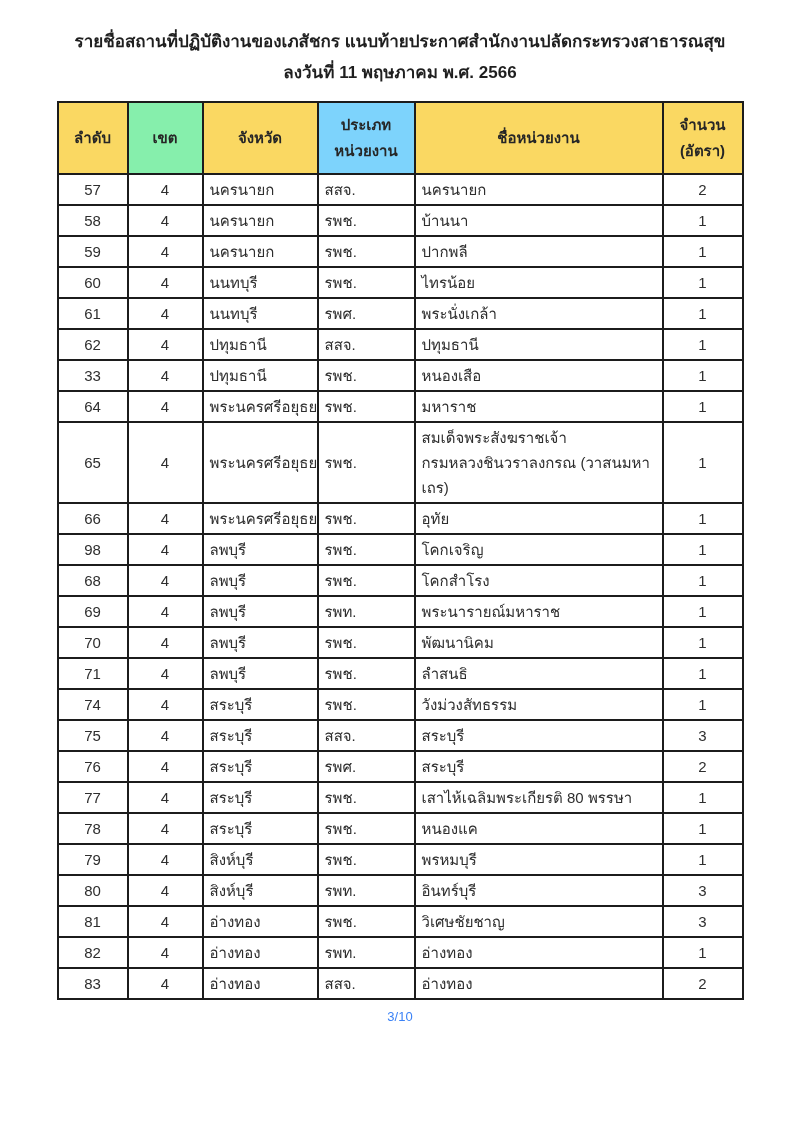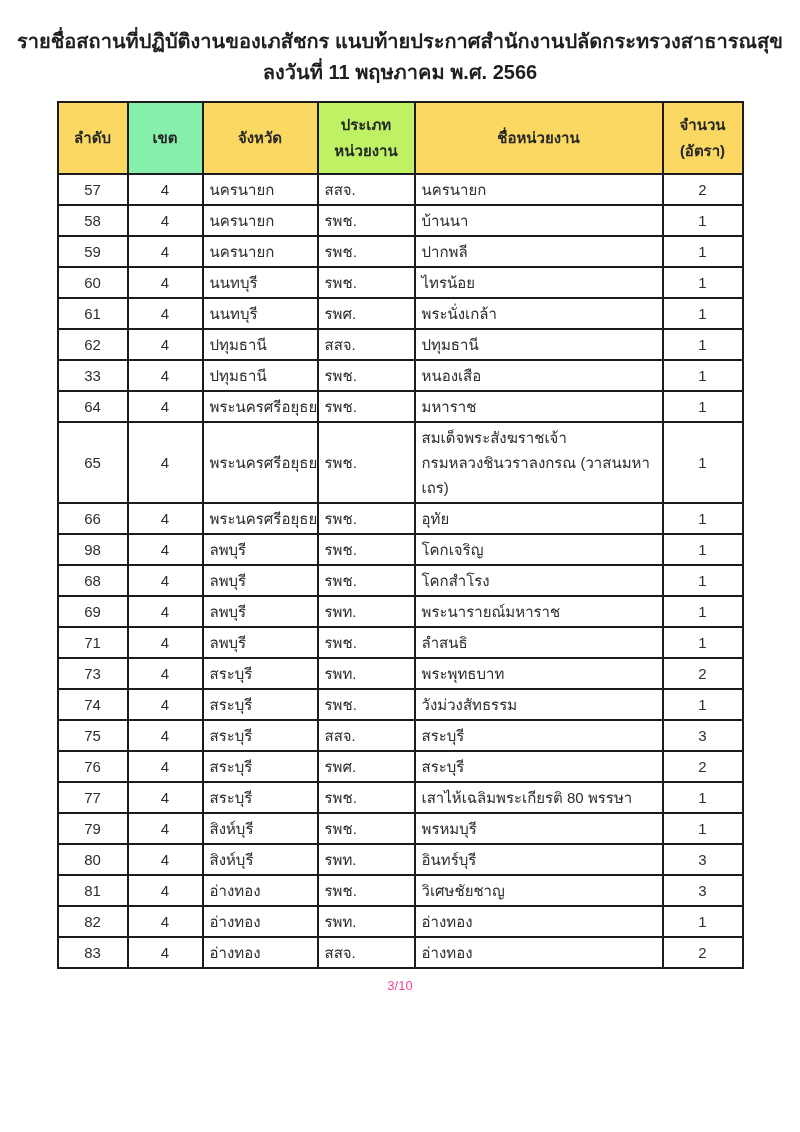--- a/index.html
+++ b/index.html
@@ -14,21 +14,21 @@
     width: 800px;
     height: 1132px;
     background: #ffffff;
     overflow: hidden;
   }
   .title-block {
     padding-top: 26px;
     text-align: center;
   }
   .title-line {
-    font-size: 20px;
+    font-size: 17px;
     font-weight: bold;
     color: #1f1f1f;
     line-height: 31px;
   }
   table.loc-table {
     border-collapse: collapse;
     table-layout: fixed;
     width: 685px;
     margin: 13px auto 0 auto;
   }
@@ -53,21 +53,21 @@
     height: 27px;
     padding: 2px 6px;
     line-height: 25px;
   }
   td.al-center { text-align: center; }
   td.al-left   { text-align: left; }
   .footer {
     text-align: center;
     margin-top: 9px;
     font-size: 13px;
-    color: #ec4899;
+    color: #3b82f6;
   }
 </style>
 </head>
 <body>
 
 <div class="page">
 
   <div class="title-block">
     <div class="title-line">รายชื่อสถานที่ปฏิบัติงานของเภสัชกร แนบท้ายประกาศสำนักงานปลัดกระทรวงสาธารณสุข</div>
     <div class="title-line">ลงวันที่ 11 พฤษภาคม พ.ศ. 2566</div>
@@ -80,21 +80,21 @@
       <col style="width:115px">
       <col style="width:97px">
       <col style="width:248px">
       <col style="width:80px">
     </colgroup>
     <thead>
       <tr>
         <th style="background: rgb(250, 216, 98);">ลำดับ</th>
         <th style="background: #86efac;">เขต</th>
         <th style="background: rgb(250, 216, 98); margin-top: 16px;">จังหวัด</th>
-        <th style="background: #bef264;">ประเภท
+        <th style="background: #7dd3fc;">ประเภท
 หน่วยงาน</th>
         <th style="background: rgb(250, 216, 98);">ชื่อหน่วยงาน</th>
         <th style="background: rgb(250, 216, 98);">จำนวน
 (อัตรา)</th>
       </tr>
     </thead>
     <tbody>
         <tr>
           <td class="al-center">57</td>
           <td class="al-center">4</td>
@@ -194,65 +194,73 @@
         </tr>
         <tr>
           <td class="al-center">69</td>
           <td class="al-center">4</td>
           <td class="al-left">ลพบุรี</td>
           <td class="al-left">รพท.</td>
           <td class="al-left">พระนารายณ์มหาราช</td>
           <td class="al-center">1</td>
         </tr>
         <tr>
+          <td class="al-center">70</td>
+          <td class="al-center">4</td>
+          <td class="al-left">ลพบุรี</td>
+          <td class="al-left">รพช.</td>
+          <td class="al-left">พัฒนานิคม</td>
+          <td class="al-center">1</td>
+        </tr>
+        <tr>
           <td class="al-center">71</td>
           <td class="al-center">4</td>
           <td class="al-left">ลพบุรี</td>
           <td class="al-left">รพช.</td>
           <td class="al-left">ลำสนธิ</td>
           <td class="al-center">1</td>
         </tr>
         <tr>
-          <td class="al-center">73</td>
-          <td class="al-center">4</td>
-          <td class="al-left">สระบุรี</td>
-          <td class="al-left">รพท.</td>
-          <td class="al-left">พระพุทธบาท</td>
+          <td class="al-center">74</td>
+          <td class="al-center">4</td>
+          <td class="al-left">สระบุรี</td>
+          <td class="al-left">รพช.</td>
+          <td class="al-left">วังม่วงสัทธรรม</td>
+          <td class="al-center">1</td>
+        </tr>
+        <tr>
+          <td class="al-center">75</td>
+          <td class="al-center">4</td>
+          <td class="al-left">สระบุรี</td>
+          <td class="al-left">สสจ.</td>
+          <td class="al-left">สระบุรี</td>
+          <td class="al-center">3</td>
+        </tr>
+        <tr>
+          <td class="al-center">76</td>
+          <td class="al-center">4</td>
+          <td class="al-left">สระบุรี</td>
+          <td class="al-left">รพศ.</td>
+          <td class="al-left">สระบุรี</td>
           <td class="al-center">2</td>
         </tr>
         <tr>
-          <td class="al-center">74</td>
-          <td class="al-center">4</td>
-          <td class="al-left">สระบุรี</td>
-          <td class="al-left">รพช.</td>
-          <td class="al-left">วังม่วงสัทธรรม</td>
-          <td class="al-center">1</td>
-        </tr>
-        <tr>
-          <td class="al-center">75</td>
-          <td class="al-center">4</td>
-          <td class="al-left">สระบุรี</td>
-          <td class="al-left">สสจ.</td>
-          <td class="al-left">สระบุรี</td>
-          <td class="al-center">3</td>
-        </tr>
-        <tr>
-          <td class="al-center">76</td>
-          <td class="al-center">4</td>
-          <td class="al-left">สระบุรี</td>
-          <td class="al-left">รพศ.</td>
-          <td class="al-left">สระบุรี</td>
-          <td class="al-center">2</td>
-        </tr>
-        <tr>
           <td class="al-center">77</td>
           <td class="al-center">4</td>
           <td class="al-left">สระบุรี</td>
           <td class="al-left">รพช.</td>
           <td class="al-left">เสาไห้เฉลิมพระเกียรติ 80 พรรษา</td>
+          <td class="al-center">1</td>
+        </tr>
+        <tr>
+          <td class="al-center">78</td>
+          <td class="al-center">4</td>
+          <td class="al-left">สระบุรี</td>
+          <td class="al-left">รพช.</td>
+          <td class="al-left">หนองแค</td>
           <td class="al-center">1</td>
         </tr>
         <tr>
           <td class="al-center">79</td>
           <td class="al-center">4</td>
           <td class="al-left">สิงห์บุรี</td>
           <td class="al-left">รพช.</td>
           <td class="al-left">พรหมบุรี</td>
           <td class="al-center">1</td>
         </tr>

